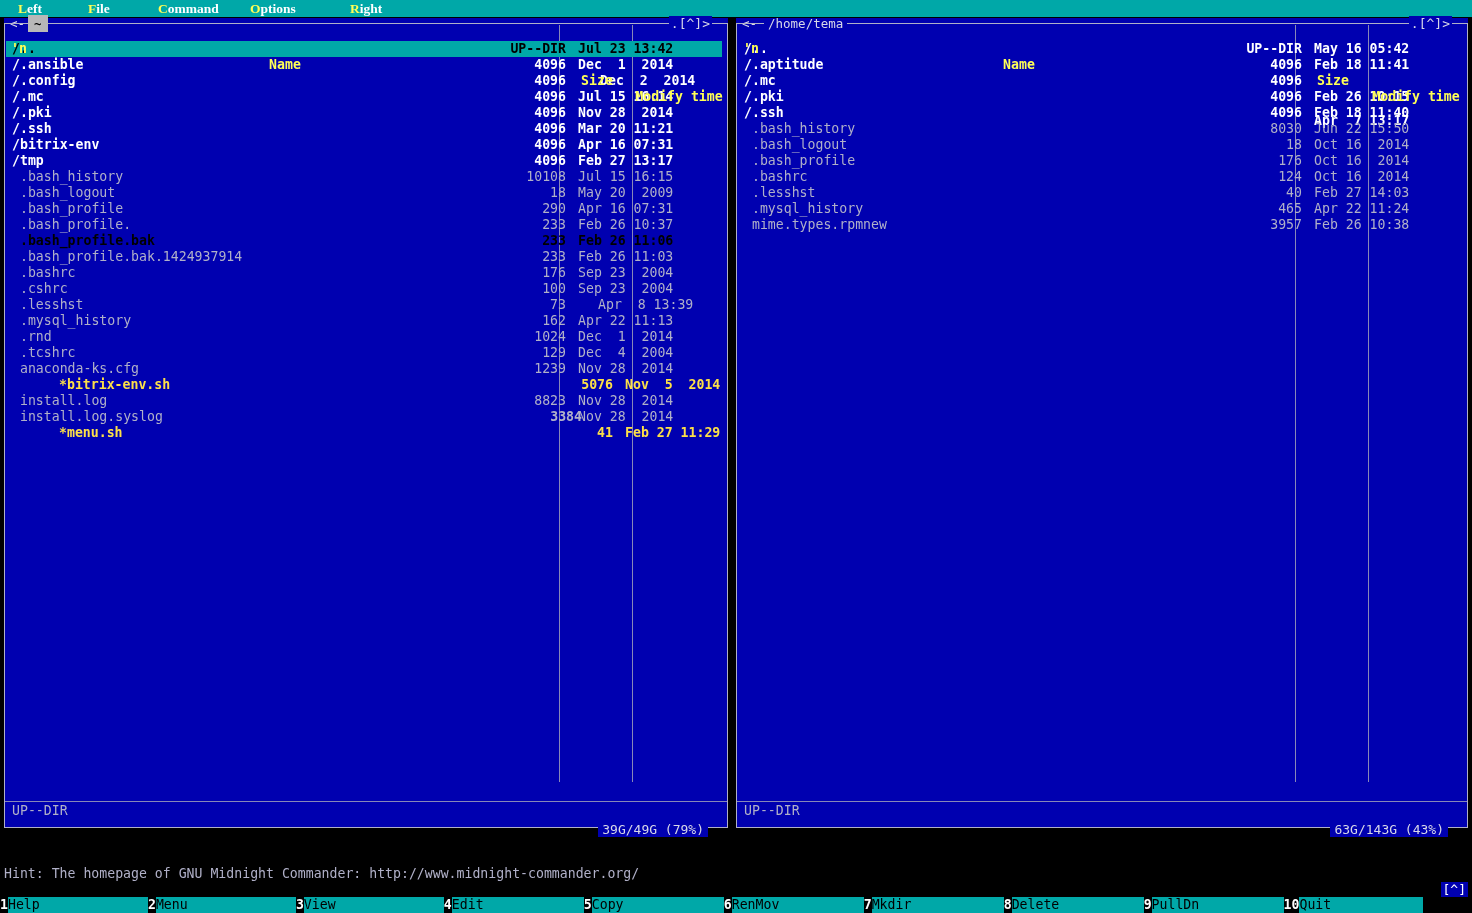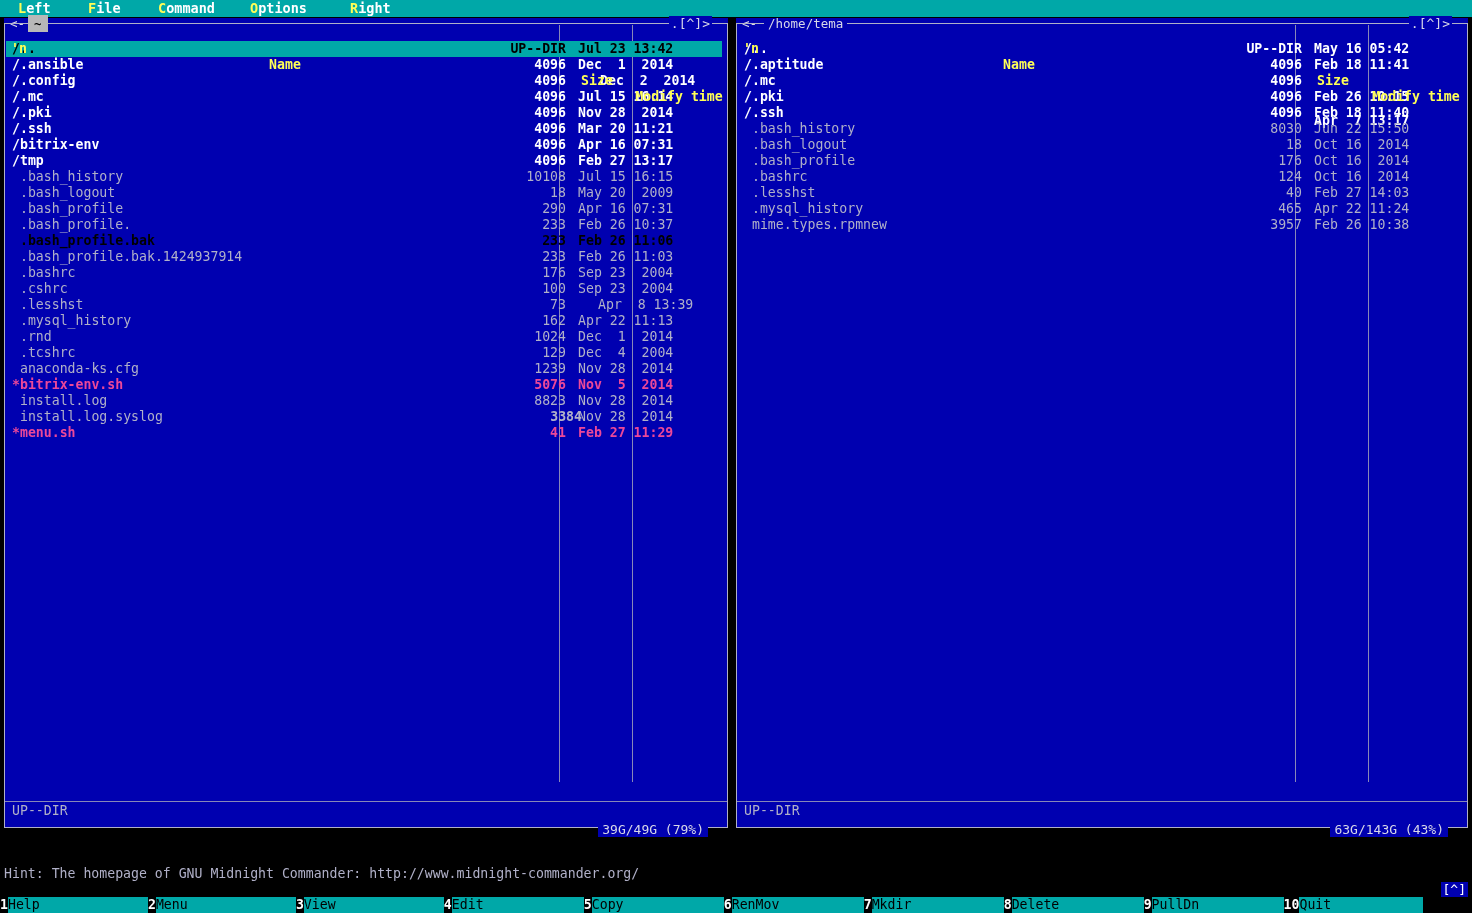--- a/index.html
+++ b/index.html
@@ -28,21 +28,21 @@
     position: absolute;
     left: 0; top: 0;
     width: 1472px; height: 17px;
     background: #00a8a8;
     color: #ffffff;
     line-height: 17px;
     font-weight: bold;
     white-space: pre;
     font-size: 13.5px;
   }
-  .menu-item { display: inline-block; }
+  .menu-item { display: inline-block; font-family: Liberation Serif, serif; }
   .menu-item .hot { color: #ffff55; }
   .menu-item .rest { color: #ffffff; }
 
   
   .panel {
     position: absolute;
     top: 18px;
     height: 810px;
     background: #0000b0;
     box-sizing: border-box;
@@ -153,21 +153,21 @@
   .frow .fsize {
     position: absolute;
     text-align: right;
   }
   .frow .ftime {
     position: absolute;
     text-align: left;
   }
   .c-dir   { color: #ffffff; font-weight: bold; }
   .c-file  { color: #b0b0c8; }
-  .c-exec  { color: #ec4899; font-weight: bold; }
+  .c-exec  { color: #fde047; font-weight: bold; margin-left: 47px; }
   .c-mark  { color: #ffff55; font-weight: bold; }
   .c-dark  { color: #000000; font-weight: bold; }
   .row-sel {
     background: #00a8a8;
   }
   .row-sel .c-dir, .row-sel .c-file { color: #000000; }
   .row-sel .fsize, .row-sel .ftime { color: #000000; font-weight: bold; }
 
   
   .mini-status {

